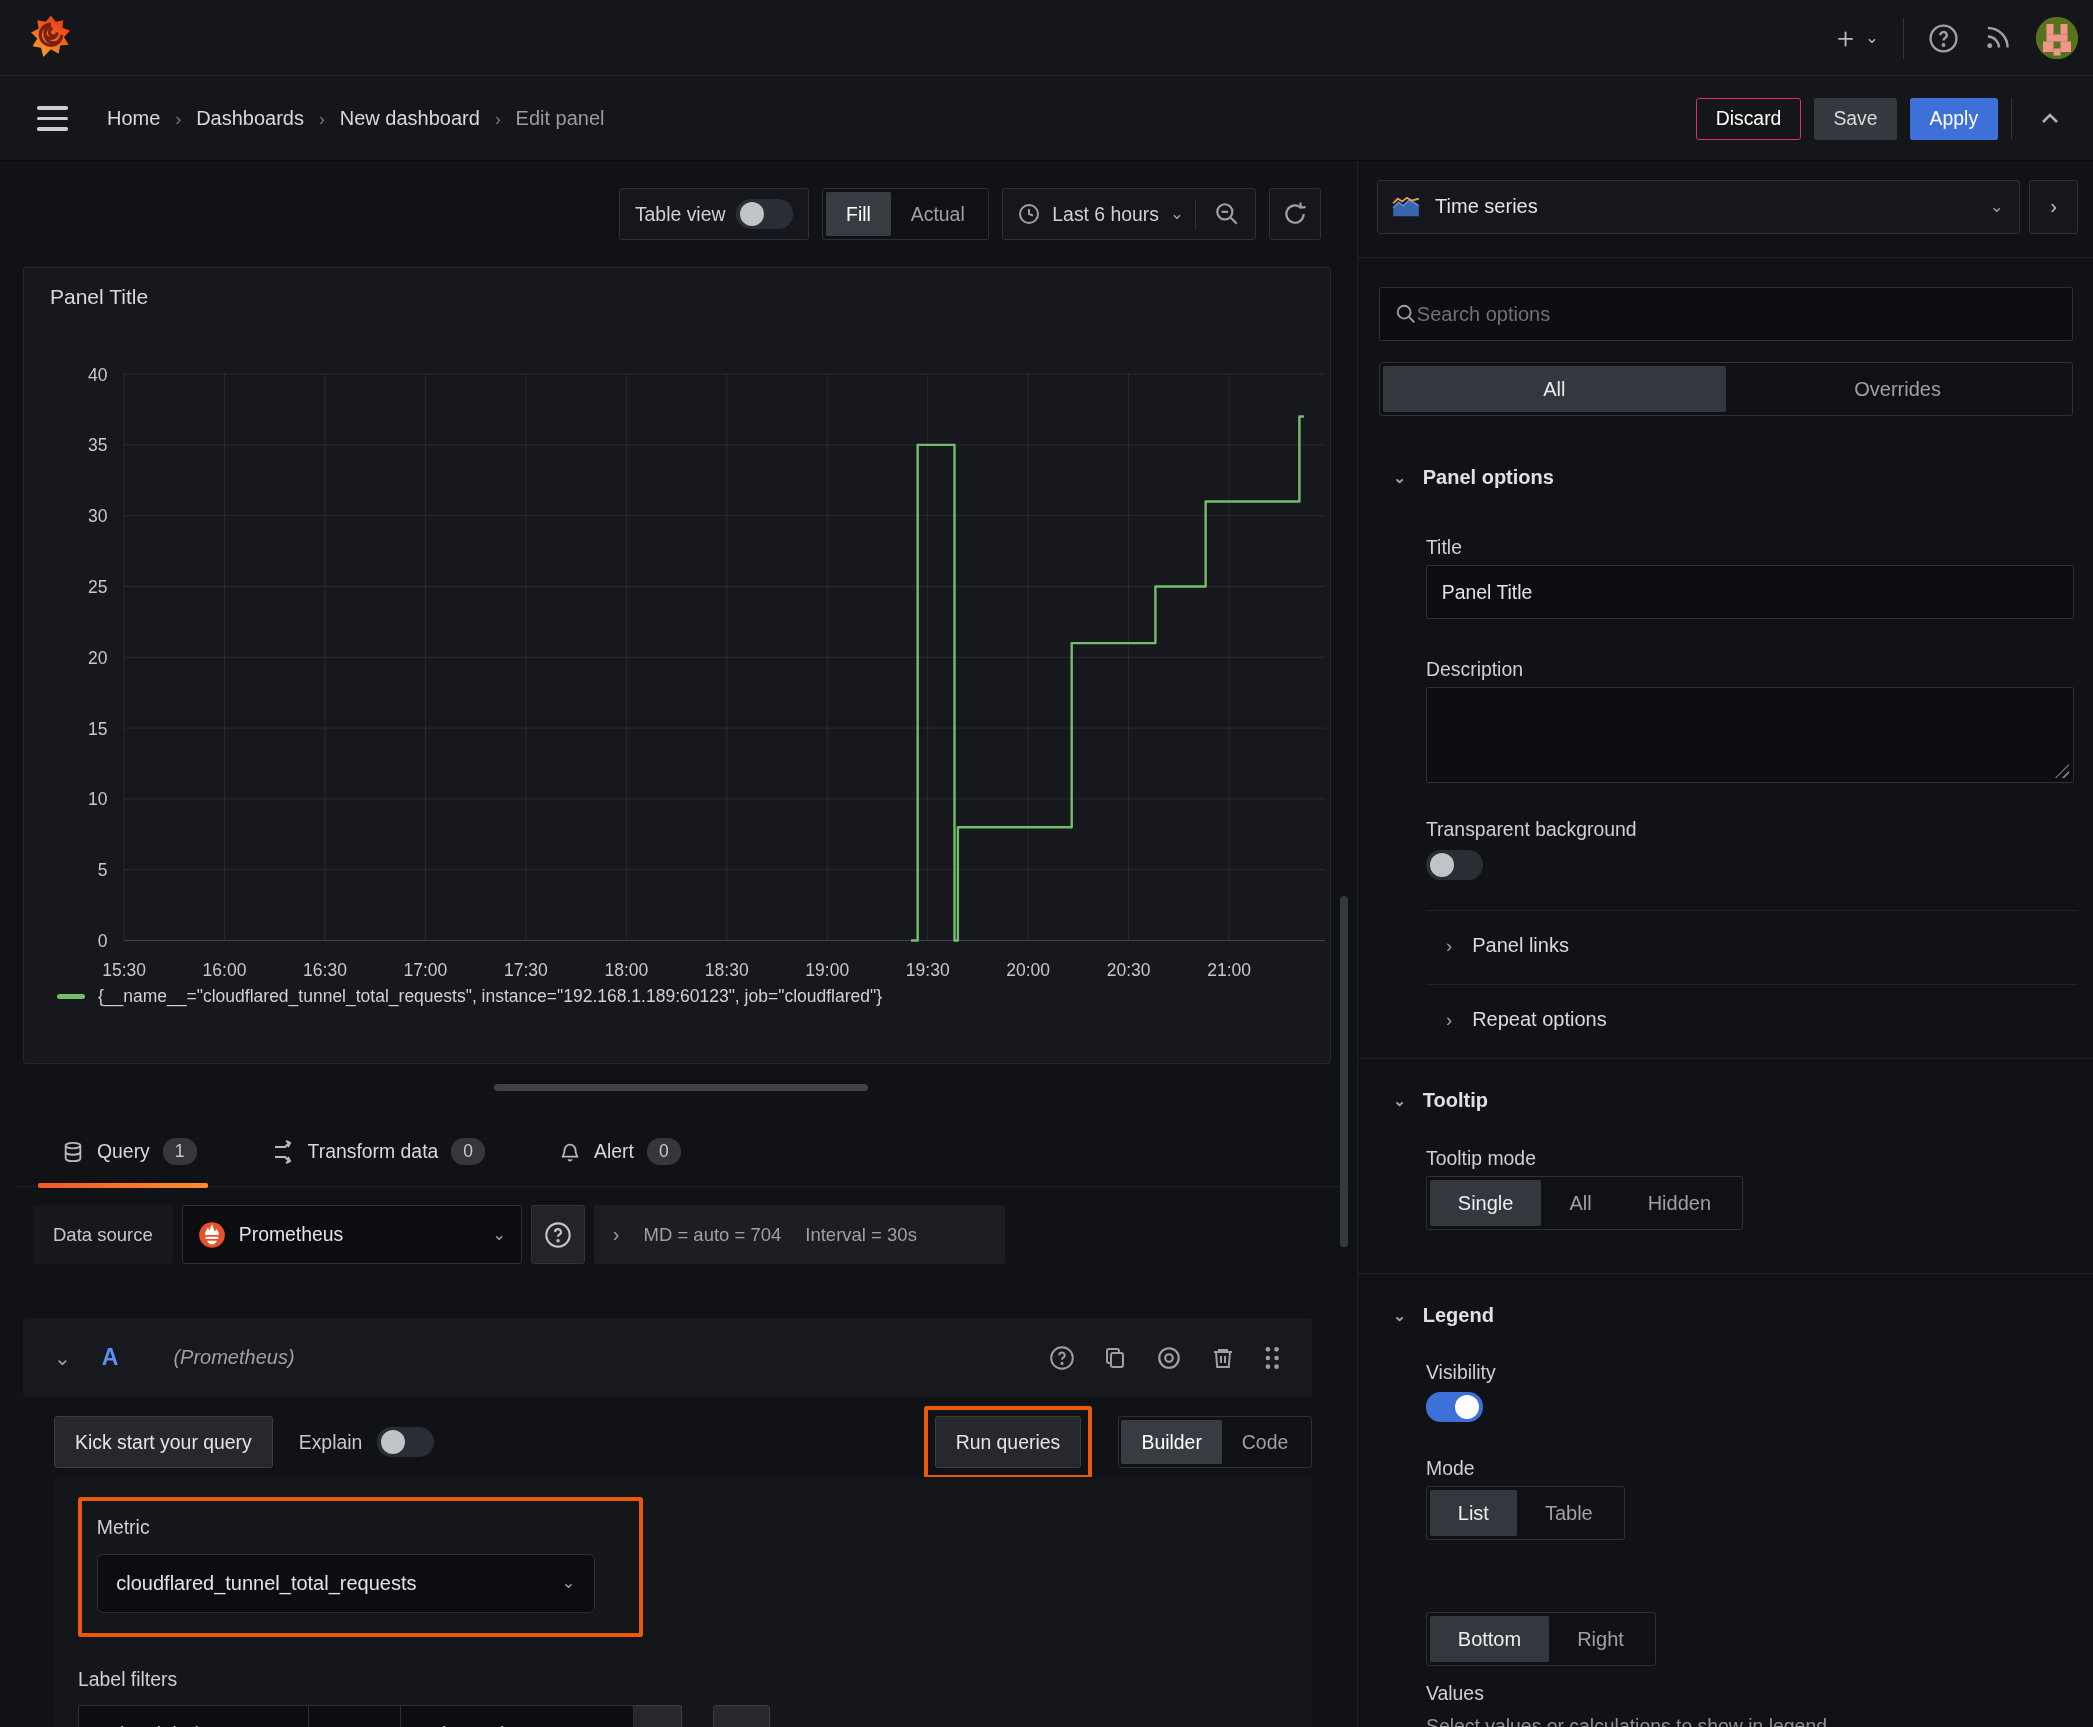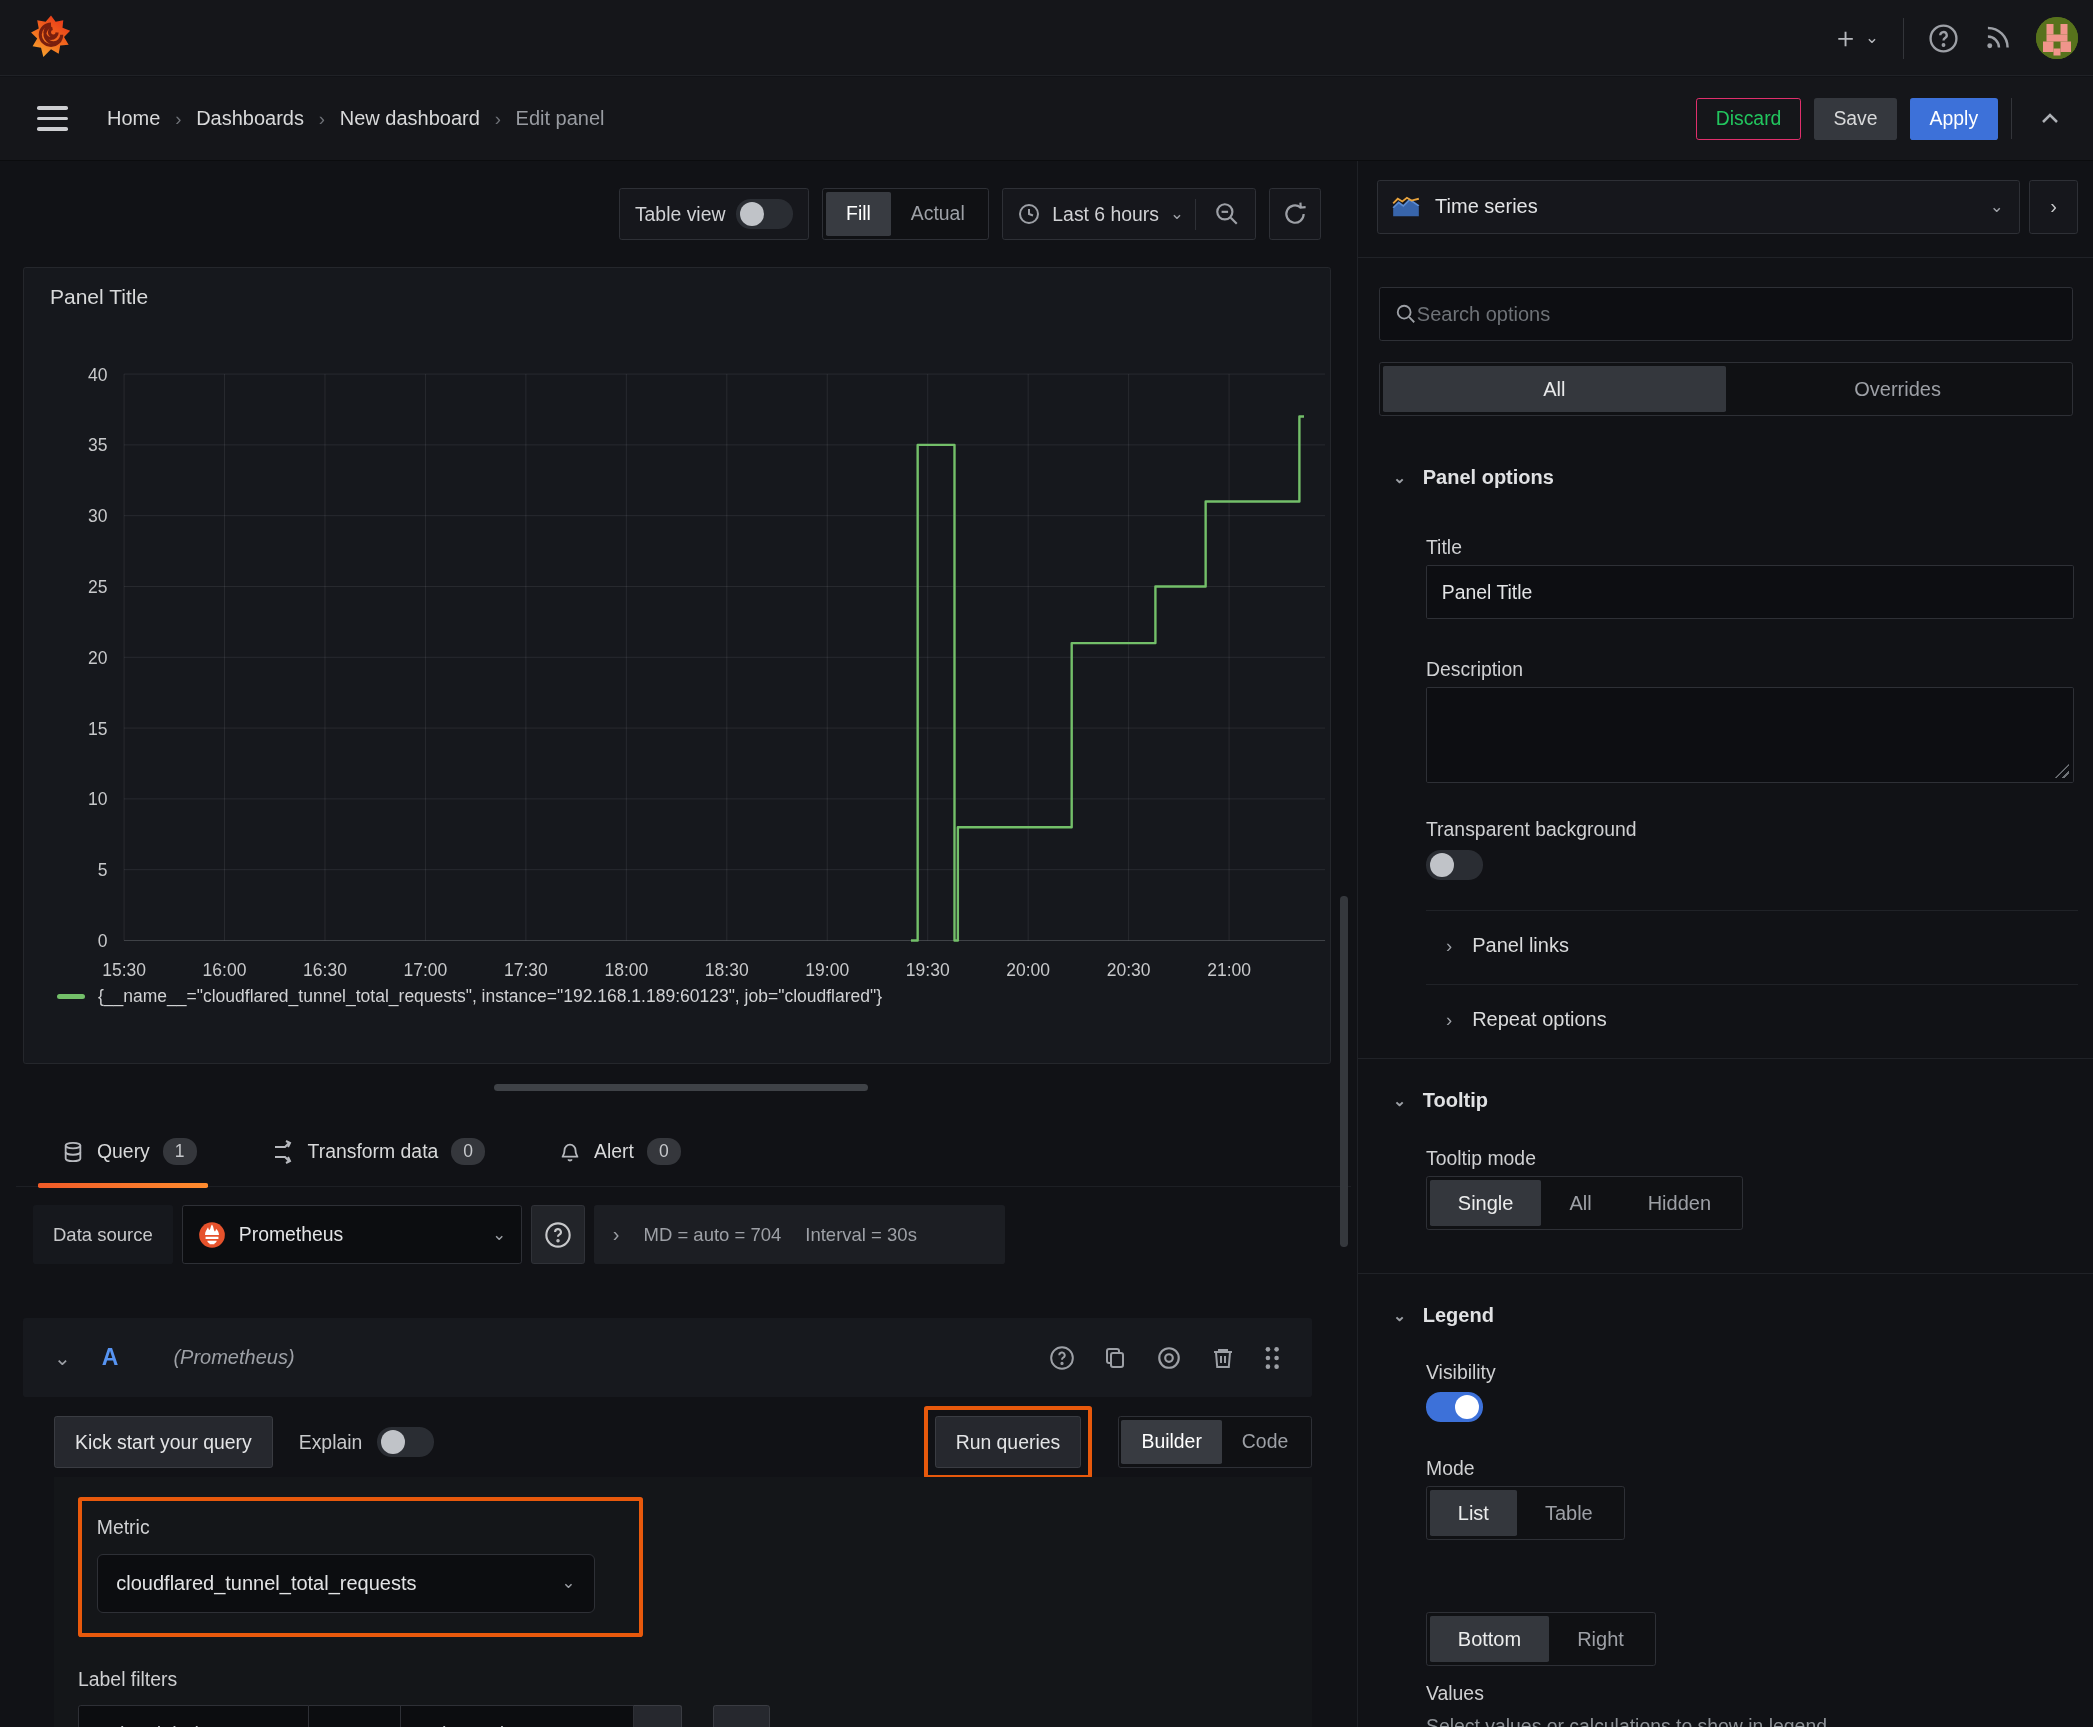--- a/index.html
+++ b/index.html
@@ -26,35 +26,35 @@
   .navbar { position:absolute; left:0; top:77px; right:0; height:84px; background:#15161a;
             border-bottom:1.8px solid #0b0c0e; display:flex; align-items:center; }
   .hamburger { width:31px; display:flex; flex-direction:column; gap:6.5px; margin-left:37px; cursor:pointer; }
   .hamburger span { height:3.7px; border-radius:1.8px; background:#cdced1; }
   .breadcrumb { display:flex; align-items:center; gap:14.8px; margin-left:39px; font-size:20px; }
   .breadcrumb .sep { color:#6f7278; font-size:18.5px; }
   .breadcrumb .muted { color:#989ba1; }
   .nav-actions { margin-left:auto; margin-right:18.5px; display:flex; align-items:center; gap:13px; }
   .btn { height:42px; border-radius:2.8px; display:inline-flex; align-items:center; justify-content:center;
          padding:0 18.5px; font-size:19.4px; cursor:pointer; border:0.9px solid transparent; }
-  .btn-discard { color:#22c55e; border-color:#e02f6c; background:transparent; }
+  .btn-discard { color:#ffffff; border-color:#e02f6c; background:transparent; }
   .btn-save { background:#35383e; color:#d8d9da; }
   .btn-apply { background:#3d71d9; color:#fff; }
   .chev-up-btn { color:#aeb1b6; font-size:22px; padding:0 13px; cursor:pointer; }
 
   
   .content { position:absolute; left:0; top:161px; right:0; bottom:0; }
   .left-region { position:absolute; left:0; top:0; width:1335px; height:100%; }
 
   
   .preview-toolbar { position:absolute; top:27px; right:14px; display:flex; align-items:center; gap:13px; }
   .tile { height:52px; background:#16171c; border:0.9px solid #2e3036; border-radius:2.8px;
           display:flex; align-items:center; padding:0 14.8px; gap:11px; color:#d0d1d4; font-size:19.4px; }
   .seg { height:52px; background:#101114; border:0.9px solid #2e3036; border-radius:2.8px;
-         display:inline-flex; padding:2.8px; }
+         display:inline-flex; align-items:center; padding:2.8px; }
   .seg .opt { height:44px; display:flex; align-items:center; padding:0 20px; color:#9da0a6;
               border-radius:1.8px; cursor:pointer; font-size:19.4px; }
   .seg .opt.sel { background:#383b41; color:#fff; }
   .toggle { width:57px; height:29.5px; border-radius:14.8px; background:#2a2d33; position:relative; cursor:pointer; flex:0 0 auto; }
   .toggle .knob { position:absolute; top:2.8px; left:3.7px; width:24px; height:24px; border-radius:50%; background:#c0c3c8; }
   .toggle.on { background:#3d71d9; }
   .toggle.on .knob { left:auto; right:3.7px; background:#fff; }
   .icon { display:inline-flex; align-items:center; justify-content:center; color:#9da0a6; }
   .chev { color:#9da0a6; font-size:16.6px; }
   .mini-div { width:0.9px; height:31px; background:#2e3036; }

